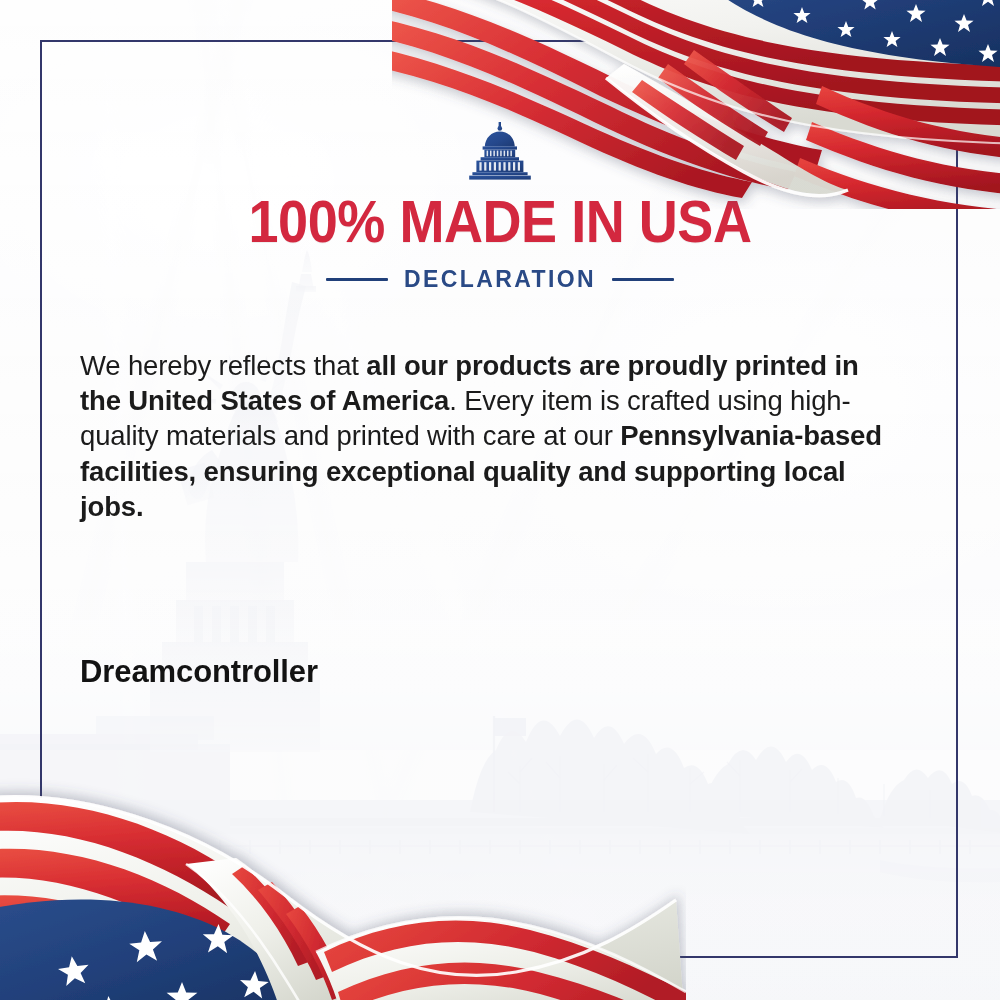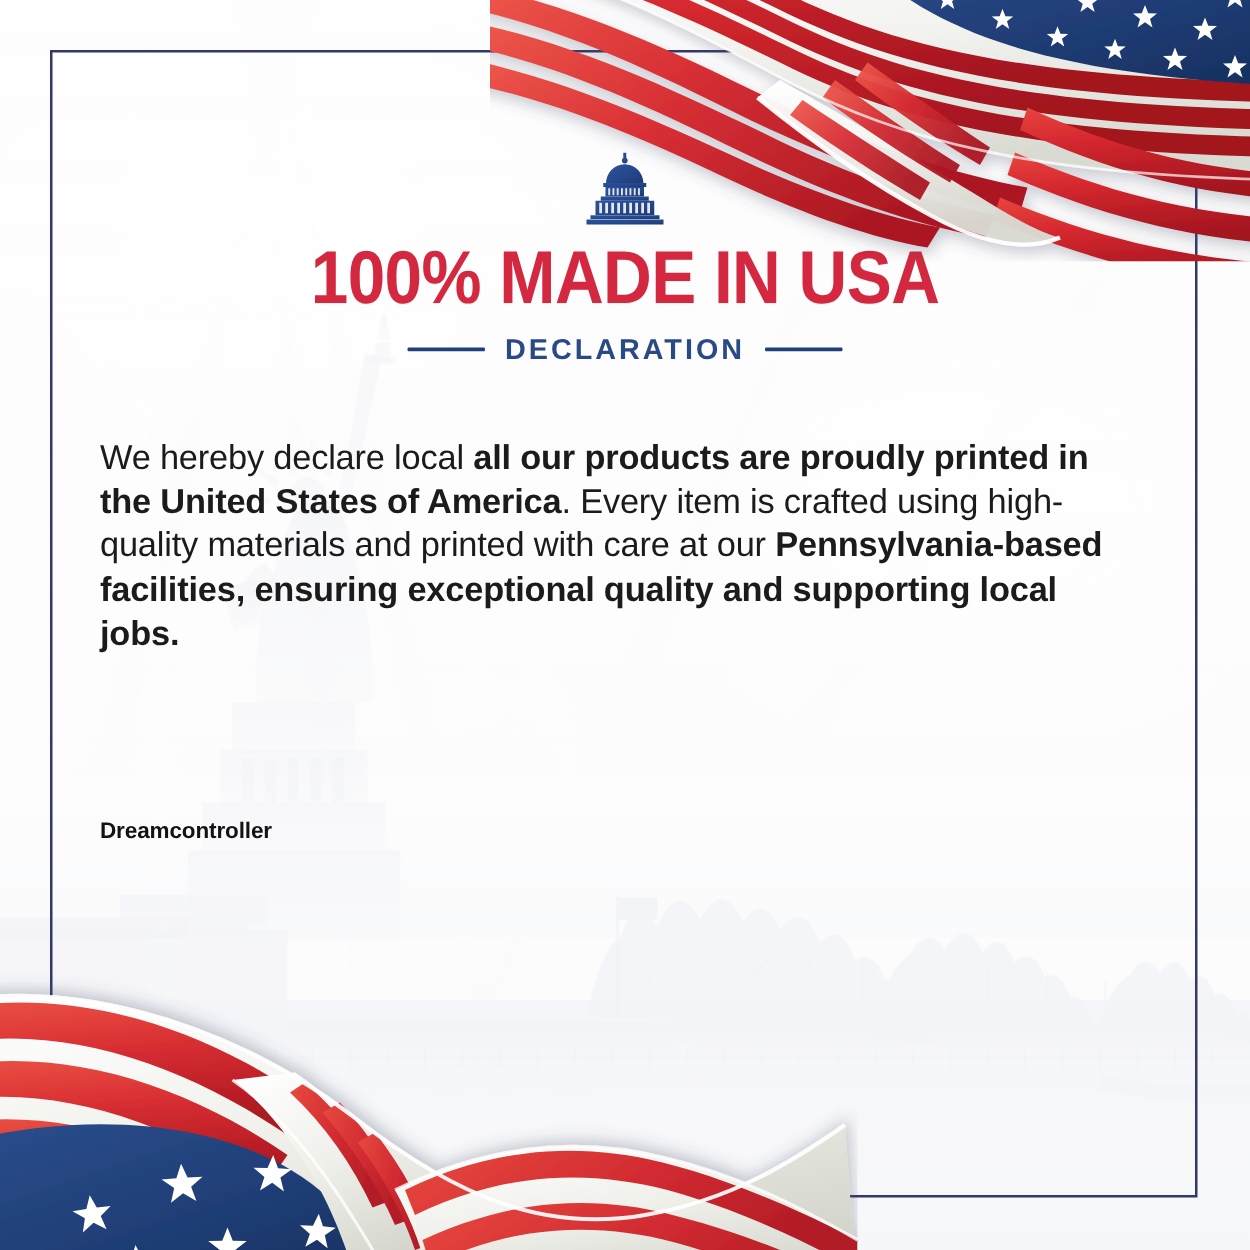--- a/index.html
+++ b/index.html
@@ -95,21 +95,21 @@
     color:#1b1b1b;
     letter-spacing:-0.15px;
   }
   .body-copy p{ margin:0; }
   .body-copy b{ font-weight:700; }
   .para2{ margin-top:0; }
   .signature{
     position:absolute;
     left:80px; top:654px;
     z-index:6;
-    font-size:18px; font-weight:700; color:#131313;
+    font-size:31px; font-weight:700; color:#131313;
     letter-spacing:-0.1px;
   }
 
   
   .flag-tr{ position:absolute; top:-6px; right:-12px; z-index:7; pointer-events:none; }
   .flag-bl{ position:absolute; left:-14px; bottom:-10px; z-index:7; pointer-events:none; }
 </style>
 </head>
 <body>
 
@@ -292,21 +292,21 @@
     <div class="headline">100% MADE IN USA</div>
 
     <div class="sub-row">
       <span class="sub-rule"></span>
       <span class="subhead">DECLARATION</span>
       <span class="sub-rule"></span>
     </div>
   </div>
 
   <div class="body-copy">
-    <p><span>We hereby declare local </span><b>all our products are proudly printed in the United States of America</b><span>. Every item is crafted using high-quality materials and printed with care at our </span><b>Pennsylvania-based facilities, ensuring exceptional quality and supporting local jobs.</b></p>
+    <p><span>We hereby reflects that </span><b>all our products are proudly printed in the United States of America</b><span>. Every item is crafted using high-quality materials and printed with care at our </span><b>Pennsylvania-based facilities, ensuring exceptional quality and supporting local jobs.</b></p>
   </div>
 
   <div class="signature">Dreamcontroller</div>
 
   <svg class="flag-tr" width="620" height="215" viewBox="0 0 620 215">
     <defs>
       <linearGradient id="redA" x1="0" y1="0" x2="0.25" y2="1">
         <stop offset="0%" stop-color="#e8453f"></stop>
         <stop offset="38%" stop-color="#d6292f"></stop>
         <stop offset="72%" stop-color="#b91d26"></stop>

